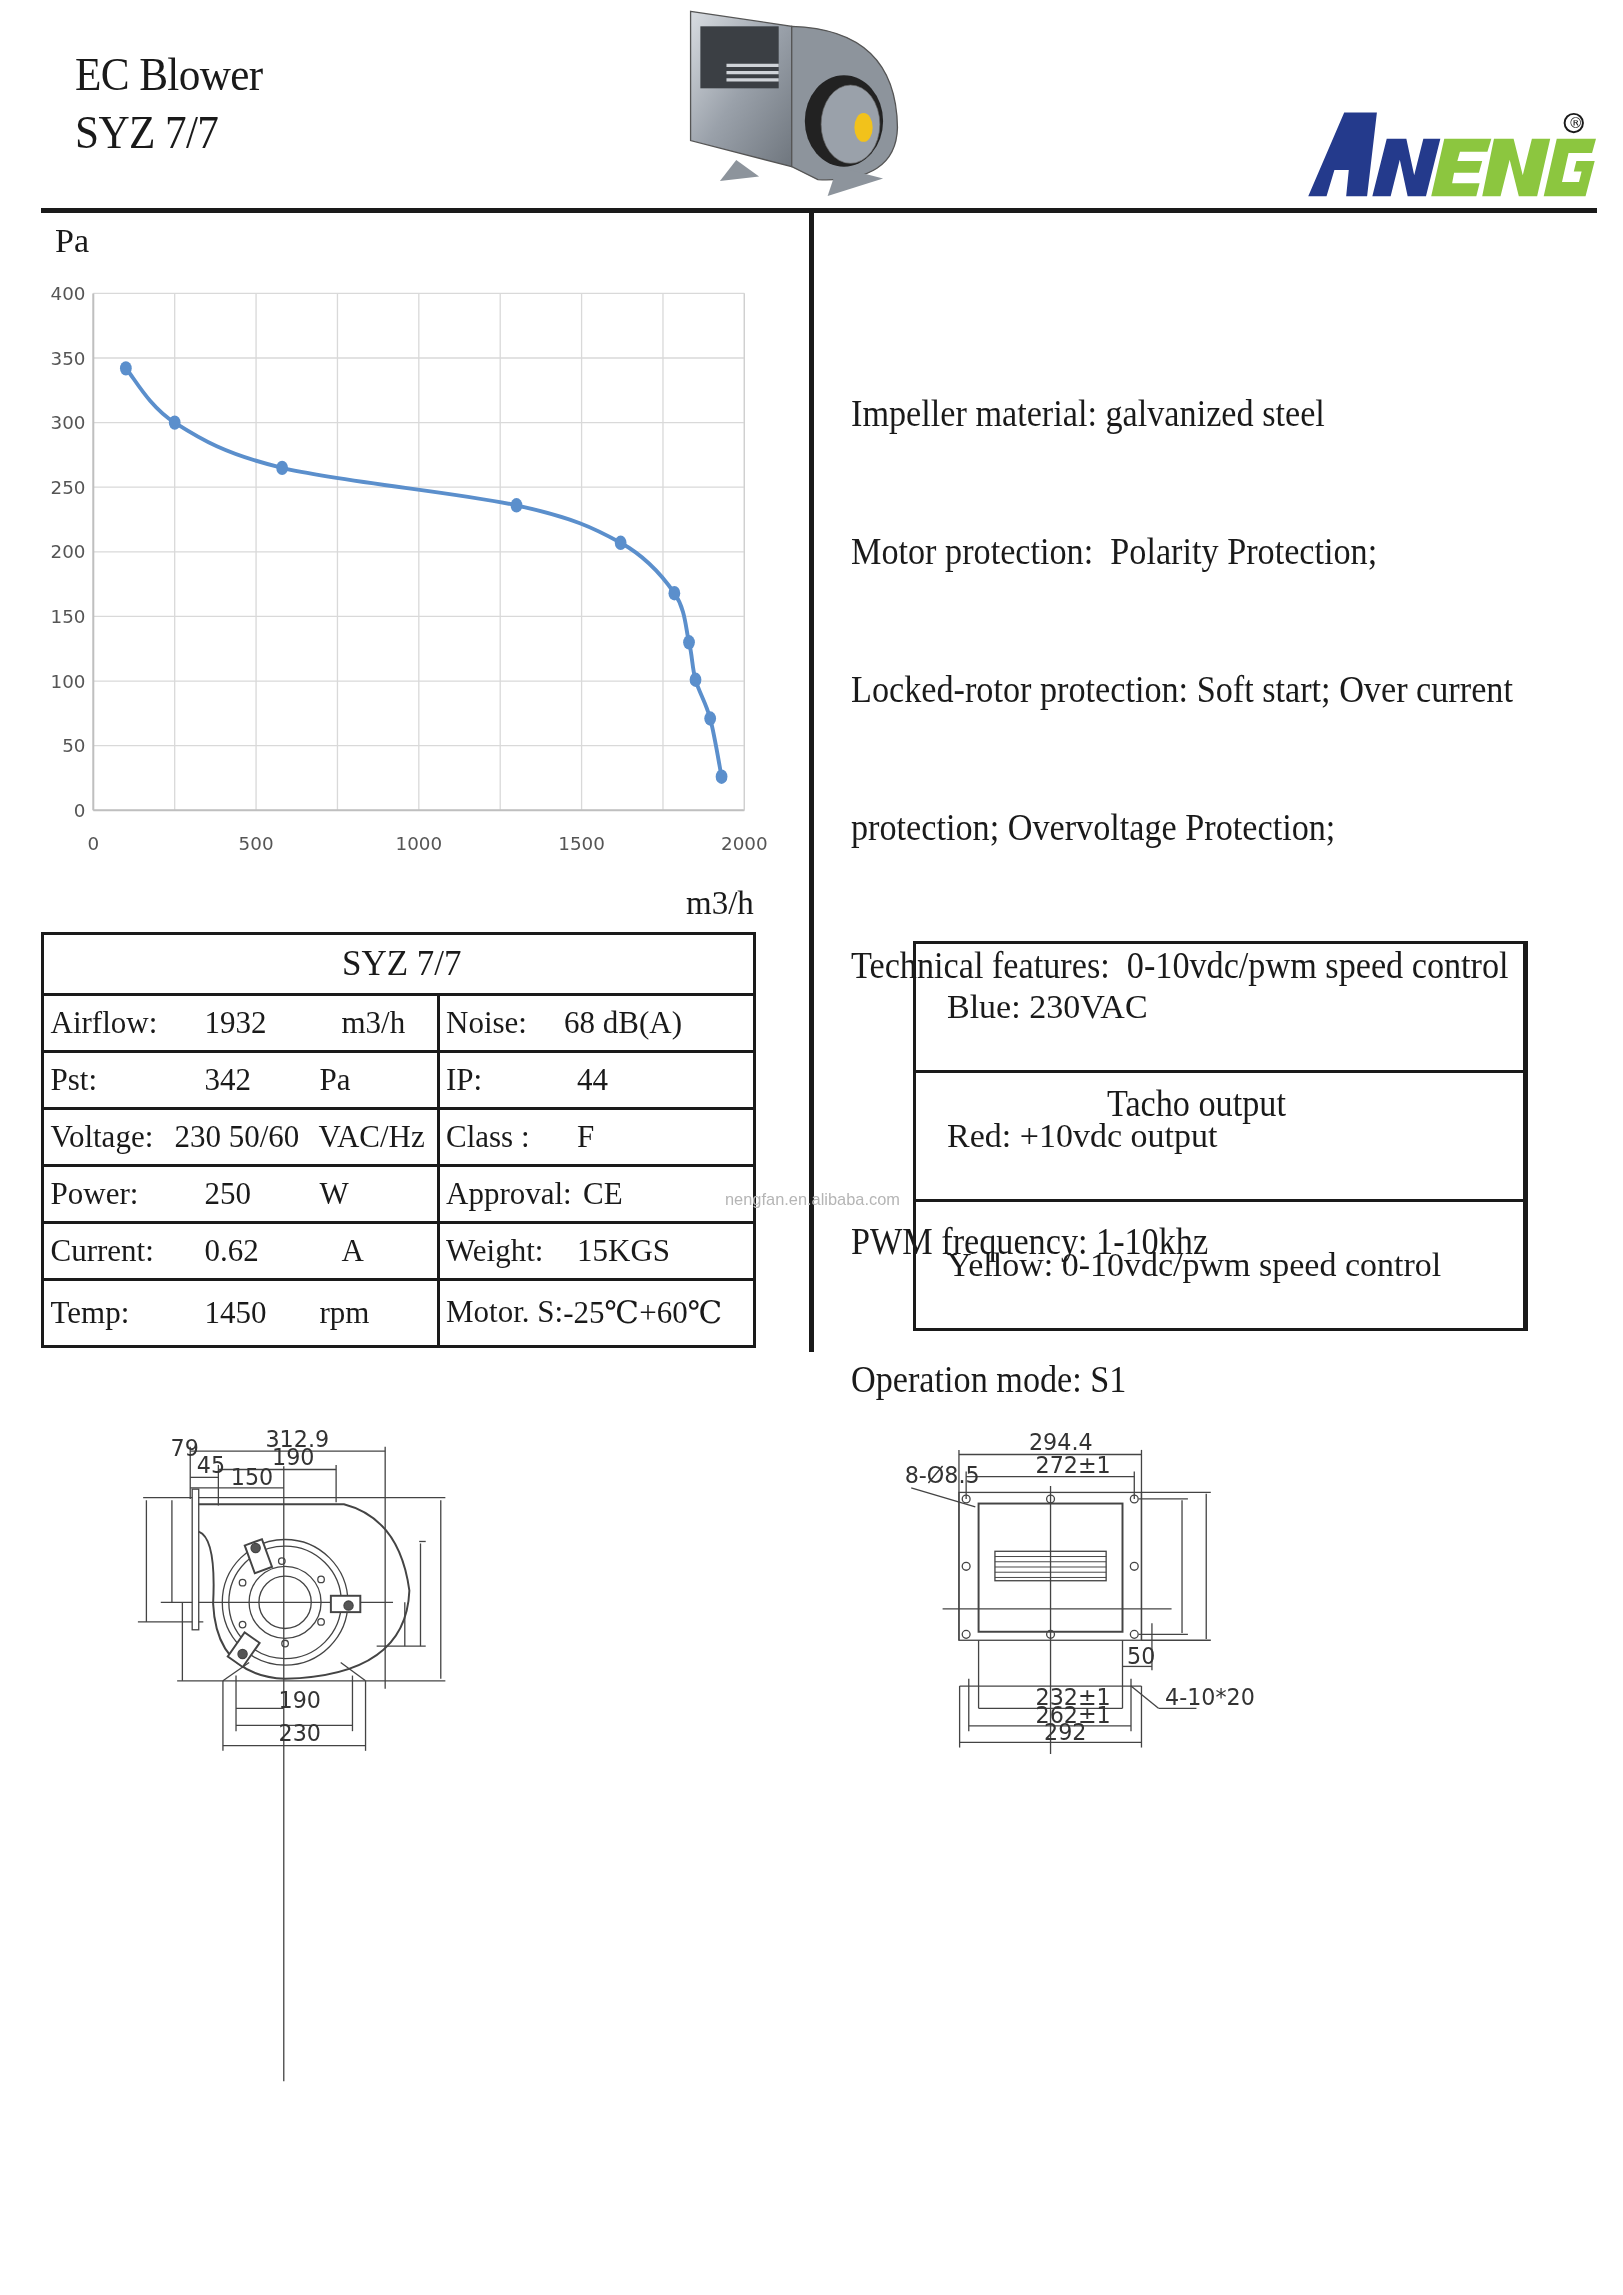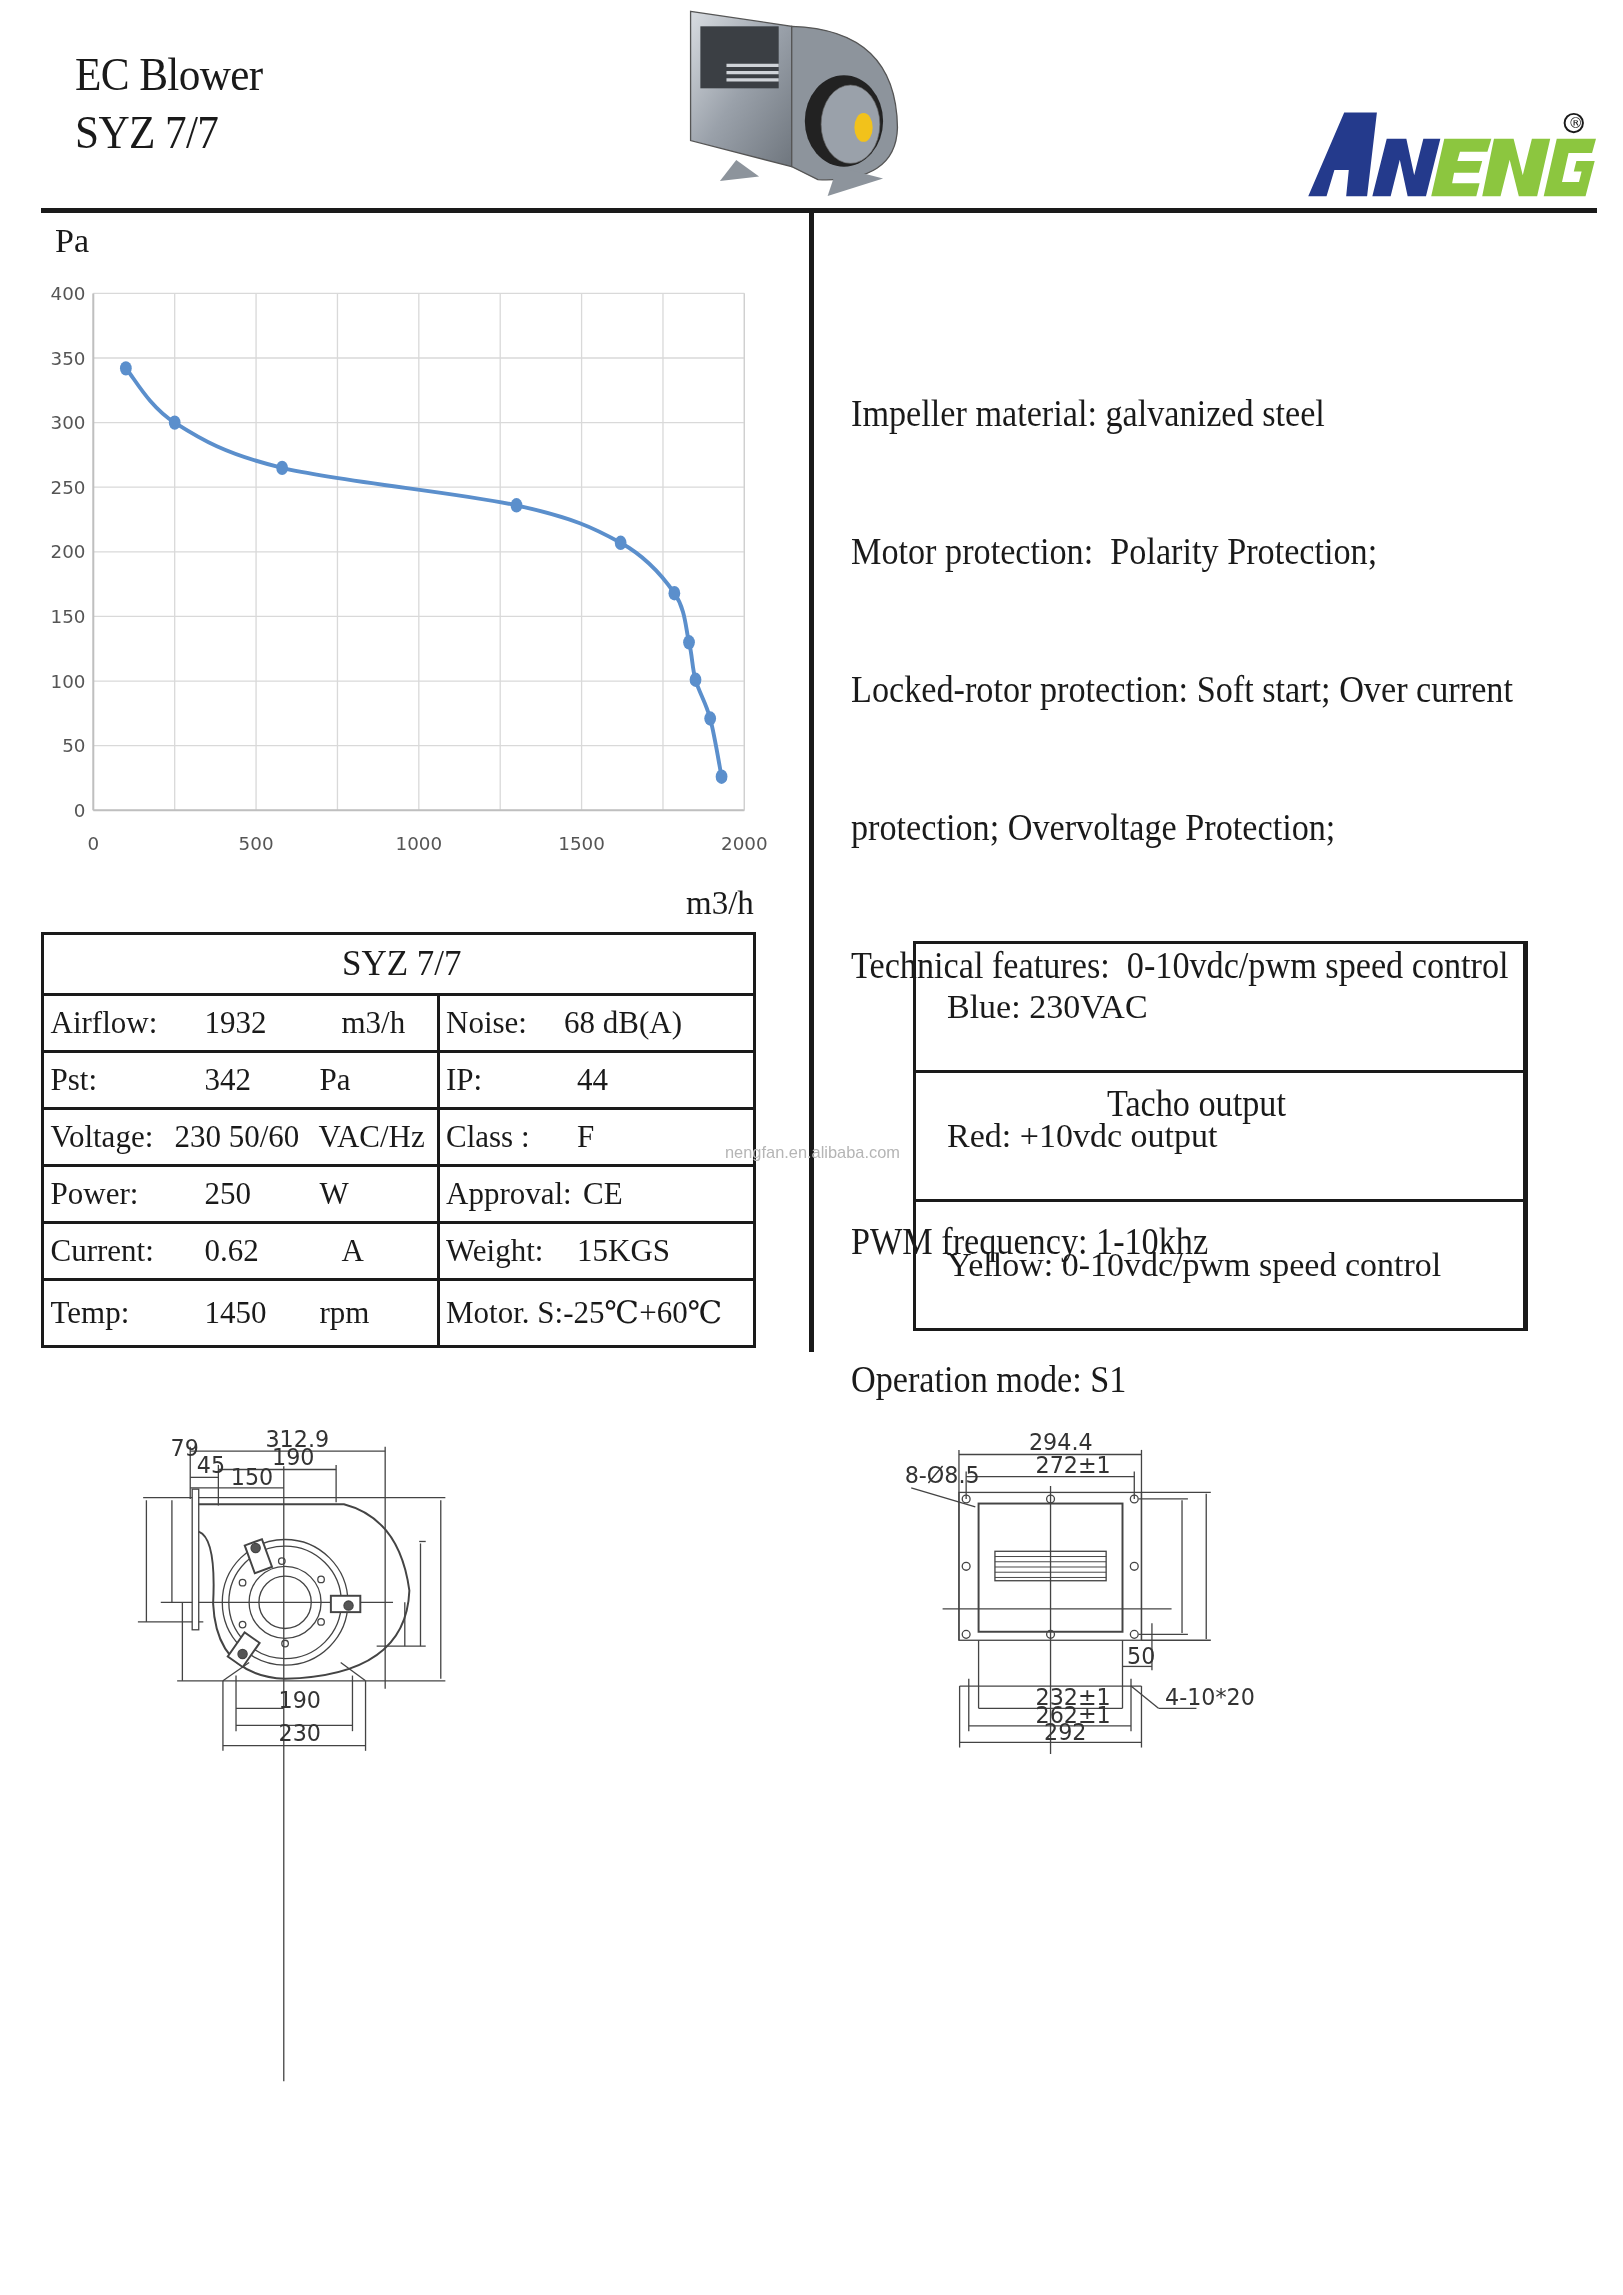--- a/index.html
+++ b/index.html
@@ -10,24 +10,24 @@
   .vr-mid{left:809px;top:213px;width:4.6px;height:1139px;background:#1a1a1a;}
   .chart-ylabel{left:55px;top:222px;font-size:34px;}
   .chart-xlabel{left:686px;top:885px;font-size:33px;}
   .chart-wrap{left:39px;top:275px;width:759px;height:589px;}
   .specs{left:851px;top:298px;font-size:38px;line-height:46px;transform:scaleX(0.9);transform-origin:left top;white-space:pre;}
   .specs div{height:46px;}
   table{border-collapse:collapse;}
   .tbl-left{position:absolute;left:41px;top:932px;width:715px;height:416px;border:3.3px solid #1a1a1a;}
   .tbl-left td{border:3.3px solid #1a1a1a;font-size:31px;padding:0 0 0 6.5px;white-space:nowrap;height:52px;}
   .tbl-left .head td{text-align:center;height:56px;font-size:35px;}
-  .cellflex{display:flex;align-items:center;}
+  .cellflex{display:flex;align-items:flex-start;}
   .tbl-right{position:absolute;left:913px;top:941px;width:615px;height:390px;border-left:3.3px solid #1a1a1a;border-right:5.2px solid #1a1a1a;border-top:3.3px solid #1a1a1a;border-bottom:3.3px solid #1a1a1a;}
   .tbl-right td{border-bottom:3.3px solid #1a1a1a;font-size:34px;padding-left:31px;height:52px;white-space:nowrap;}
-  .watermark{left:725px;top:1143px;font-family:"Liberation Sans","DejaVu Sans",sans-serif;font-size:16.4px;color:#b5b5b5;}
+  .watermark{left:725px;top:1190px;font-family:"Liberation Sans","DejaVu Sans",sans-serif;font-size:16.4px;color:#b5b5b5;}
   .dimtxt{font-family:"DejaVu Sans","Liberation Sans",sans-serif;fill:#333;}
   .logo-a{fill:#243a8c;}
   .logo-g{fill:#8cc63f;}
 </style>
 </head>
 <body>
 
 <div class="abs title" style="top:51px;">EC Blower</div>
 <div class="abs title" style="top:109px;">SYZ 7/7</div>
 

